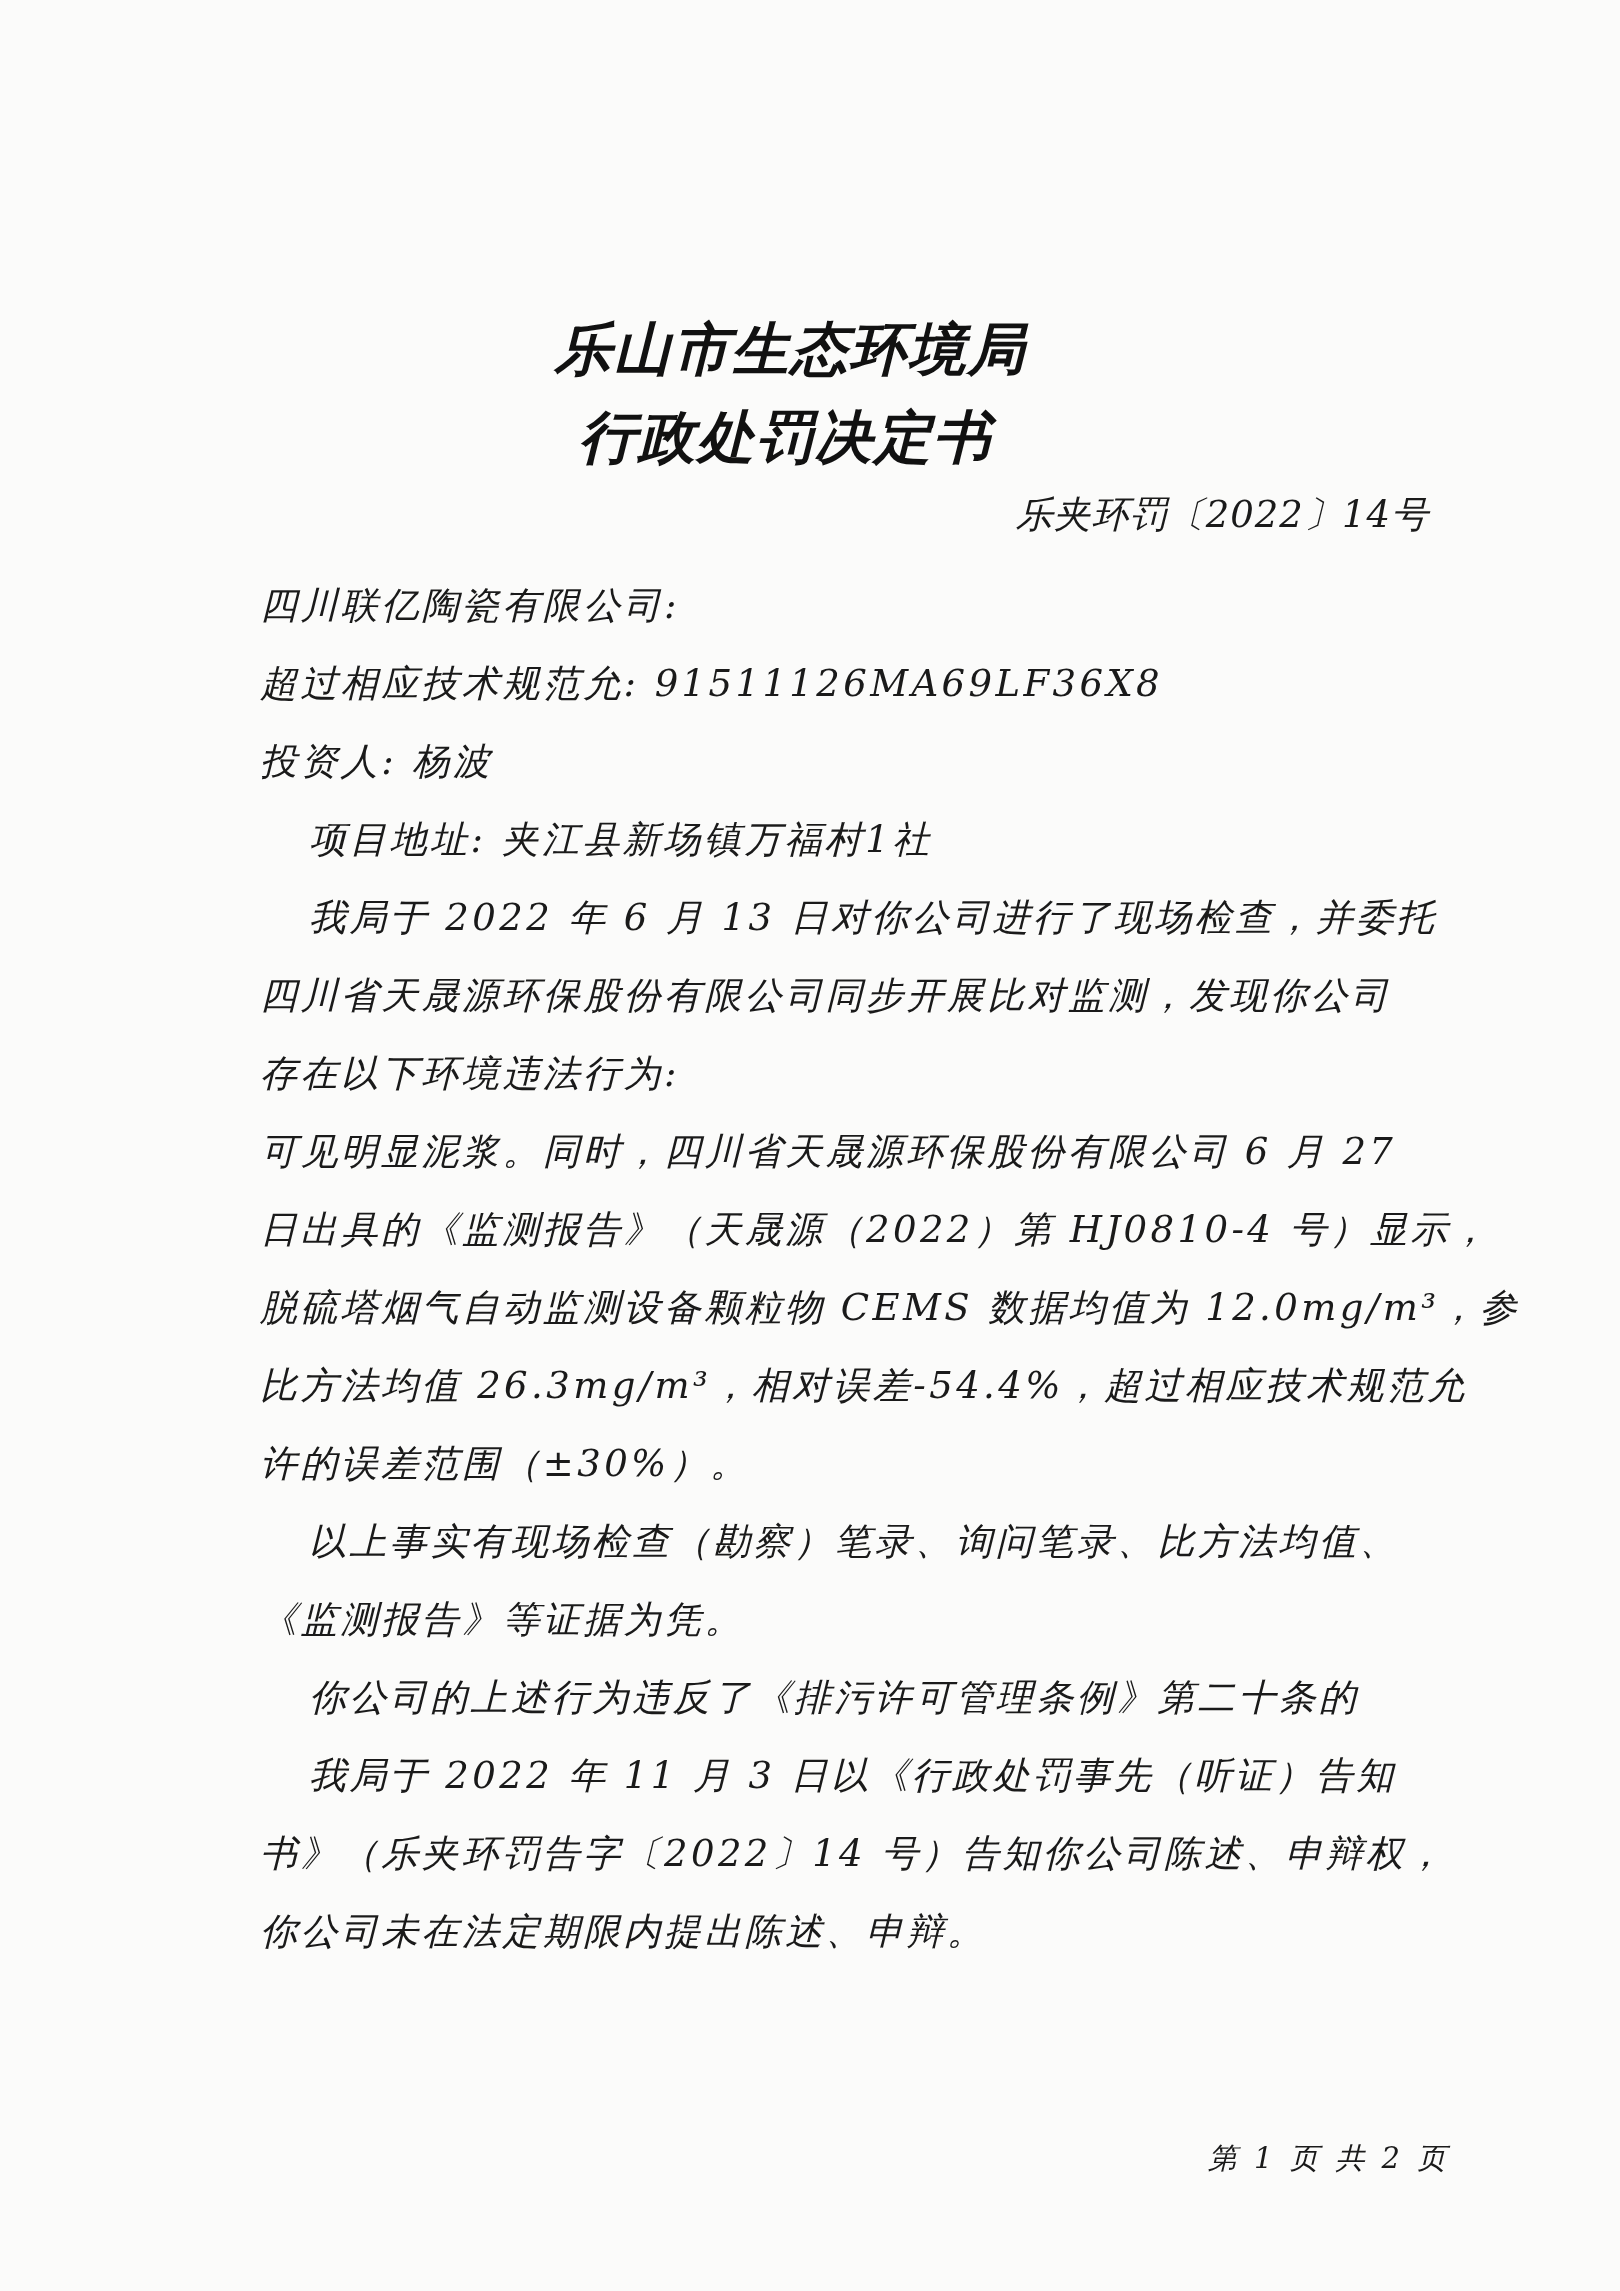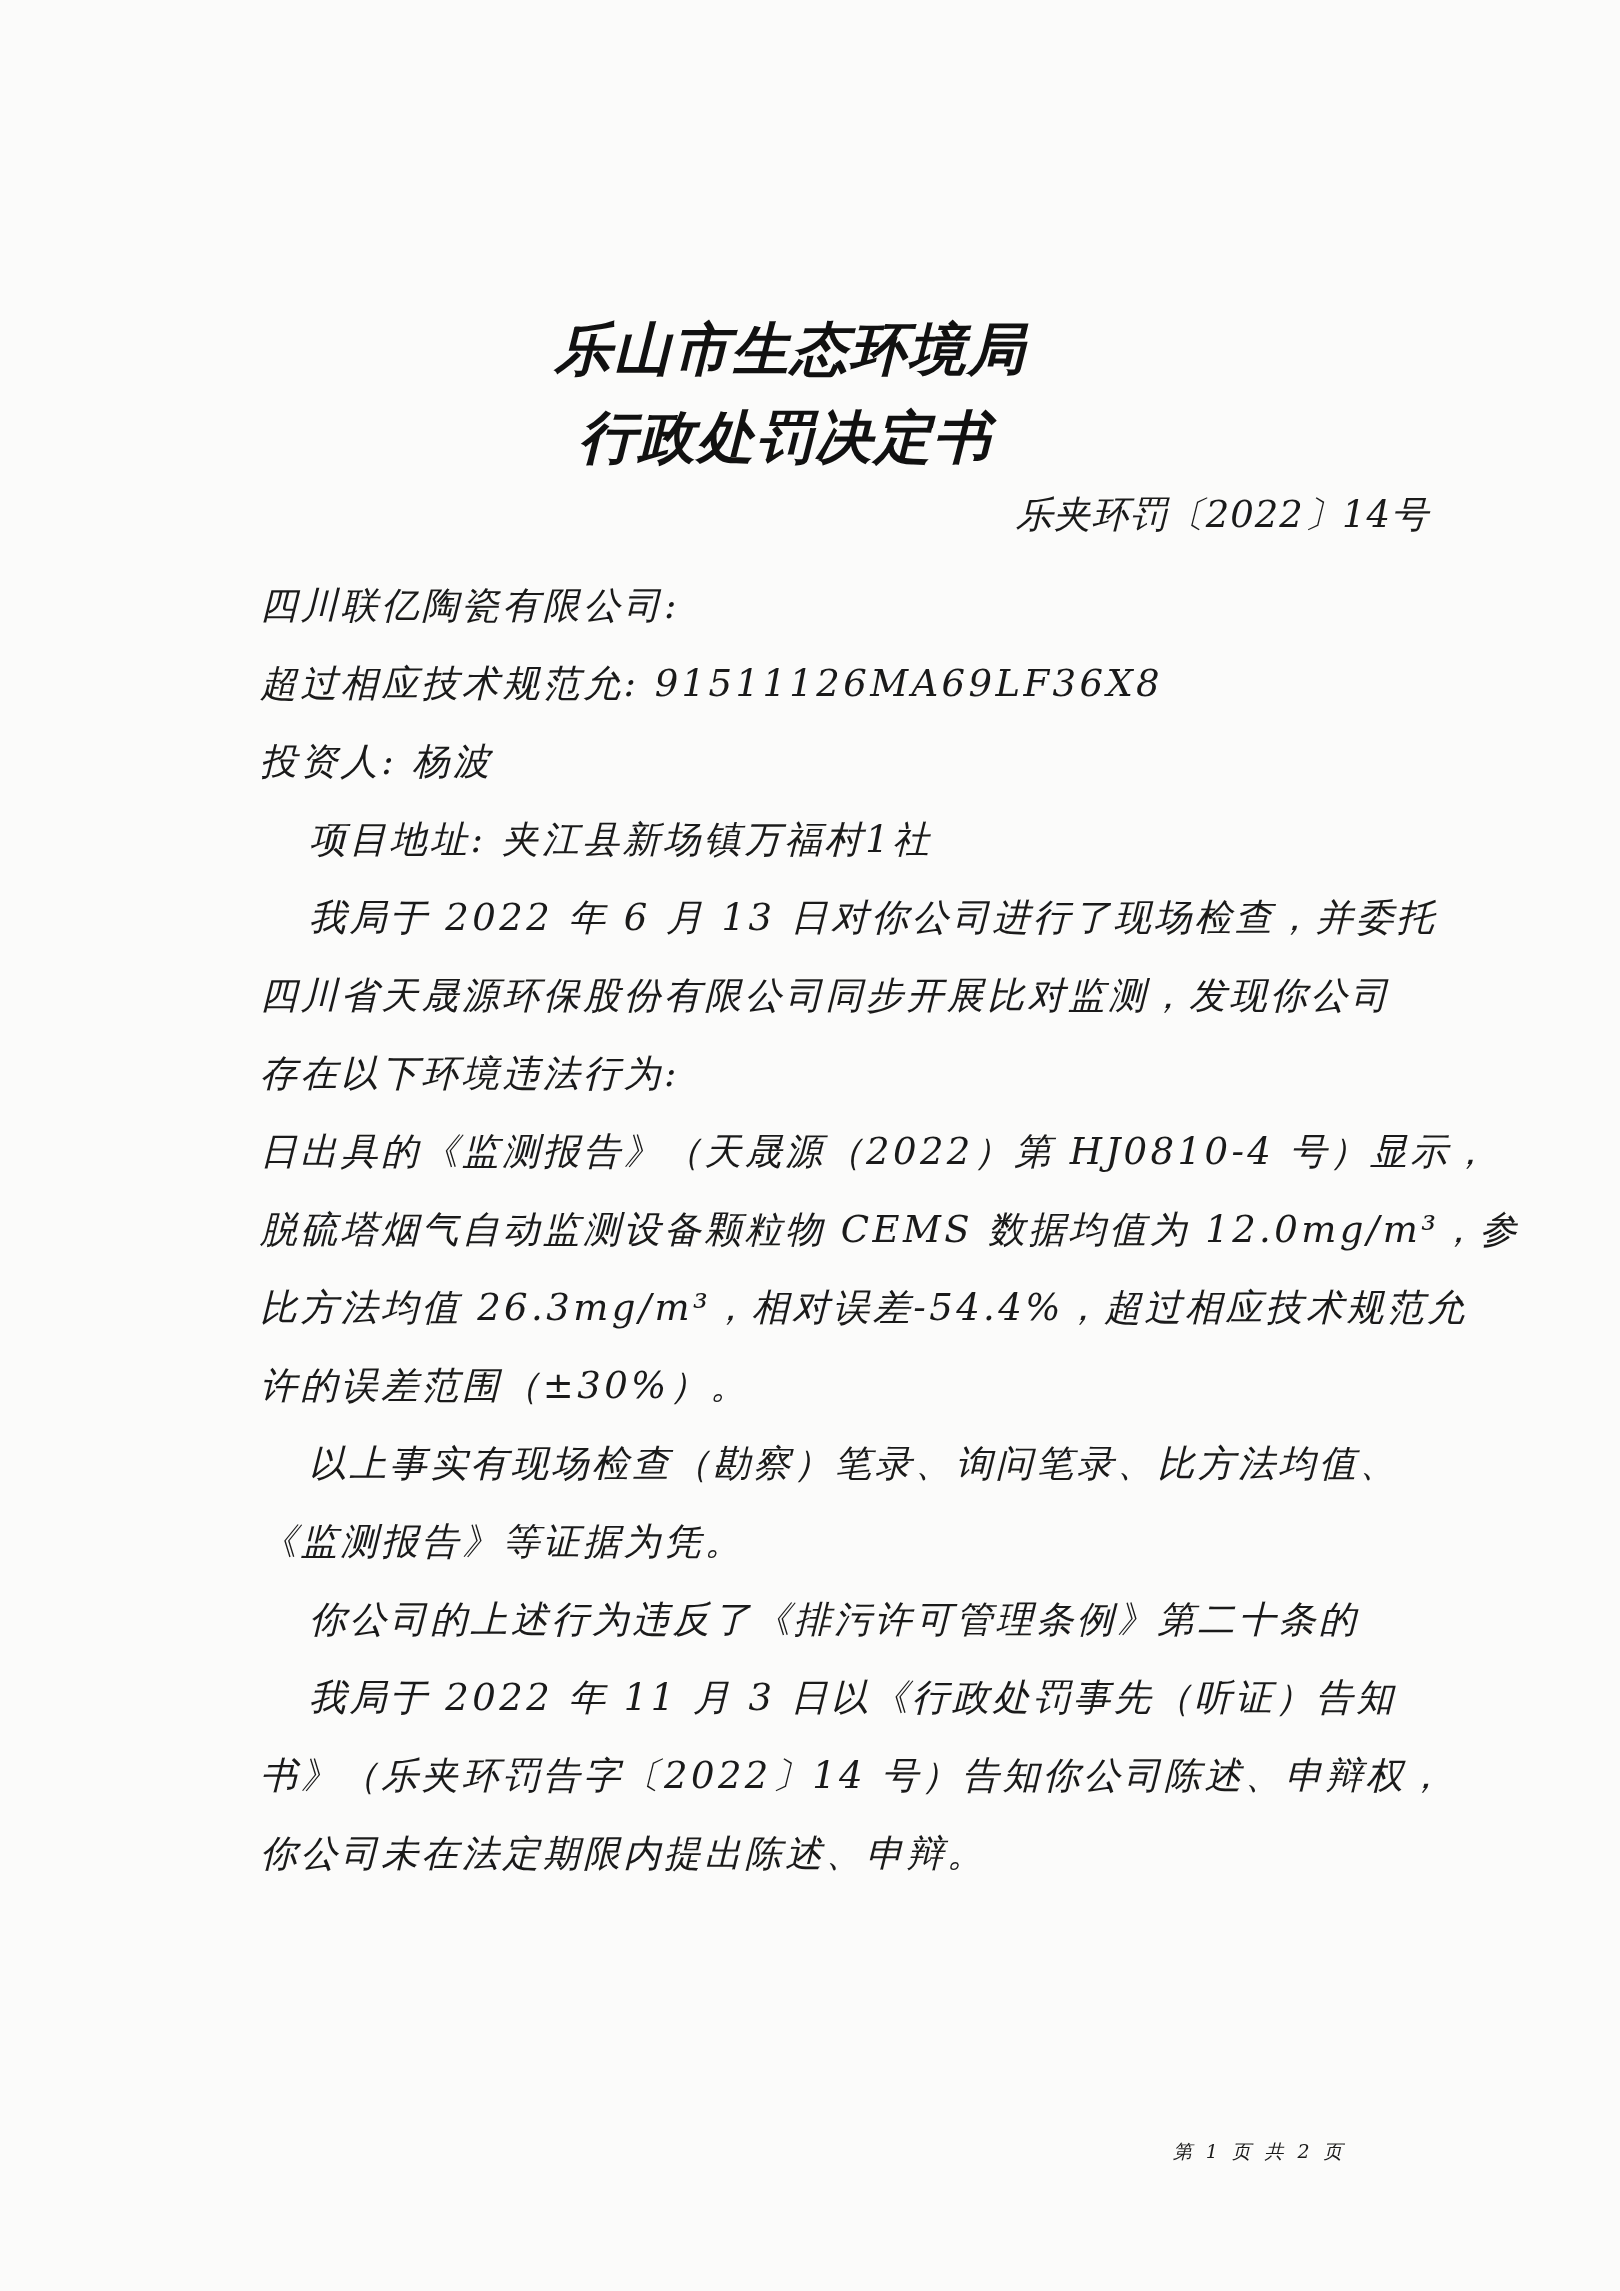--- a/index.html
+++ b/index.html
@@ -19,21 +19,21 @@
     font-family: "DejaVu Serif", serif;
     margin-left: 18px;
   }
   .body {
     position: absolute; left: 260px; top: 567px; width: 1176px;
     font-size: 37px; line-height: 78px; letter-spacing: 3.4px;
   }
   .line { display: block; white-space: nowrap; height: 78px; }
   .indent { padding-left: 49px; }
   .footer {
-    position: absolute; top: 2139px; left: 1173px; font-size: 19px; letter-spacing: 3.9px;
+    position: absolute; top: 2139px; left: 1208px; font-size: 29px; letter-spacing: 3.9px;
     font-family: "DejaVu Serif", serif;
   }
 </style>
 </head>
 <body>
 
 <div class="page">
   <div class="title t1">乐山市生态环境局</div>
   <div class="title t2">行政处罚决定书</div>
   <div class="docno">乐夹环罚〔2022〕14号</div>
@@ -49,20 +49,21 @@
       <span>杨波</span>
     </span>
     <span class="line indent">
       <span>项目地址:</span>
       <span>夹江县新场镇万福村1社</span>
     </span>
 
     <span class="line indent">我局于 2022 年 6 月 13 日对你公司进行了现场检查，并委托</span>
     <span class="line">四川省天晟源环保股份有限公司同步开展比对监测，发现你公司</span>
     <span class="line">存在以下环境违法行为:</span>
+    <span class="line">可见明显泥浆。同时，四川省天晟源环保股份有限公司 6 月 27</span>
     <span class="line">日出具的《监测报告》（天晟源（2022）第 HJ0810-4 号）显示，</span>
     <span class="line">脱硫塔烟气自动监测设备颗粒物 CEMS 数据均值为 12.0mg/m³，参</span>
     <span class="line">比方法均值 26.3mg/m³，相对误差-54.4%，超过相应技术规范允</span>
     <span class="line">许的误差范围（±30%）。</span>
     <span class="line indent">以上事实有现场检查（勘察）笔录、询问笔录、比方法均值、</span>
     <span class="line">《监测报告》等证据为凭。</span>
     <span class="line indent">你公司的上述行为违反了《排污许可管理条例》第二十条的</span>
     <span class="line indent">我局于 2022 年 11 月 3 日以《行政处罚事先（听证）告知</span>
     <span class="line">书》（乐夹环罚告字〔2022〕14 号）告知你公司陈述、申辩权，</span>
     <span class="line">你公司未在法定期限内提出陈述、申辩。</span>

